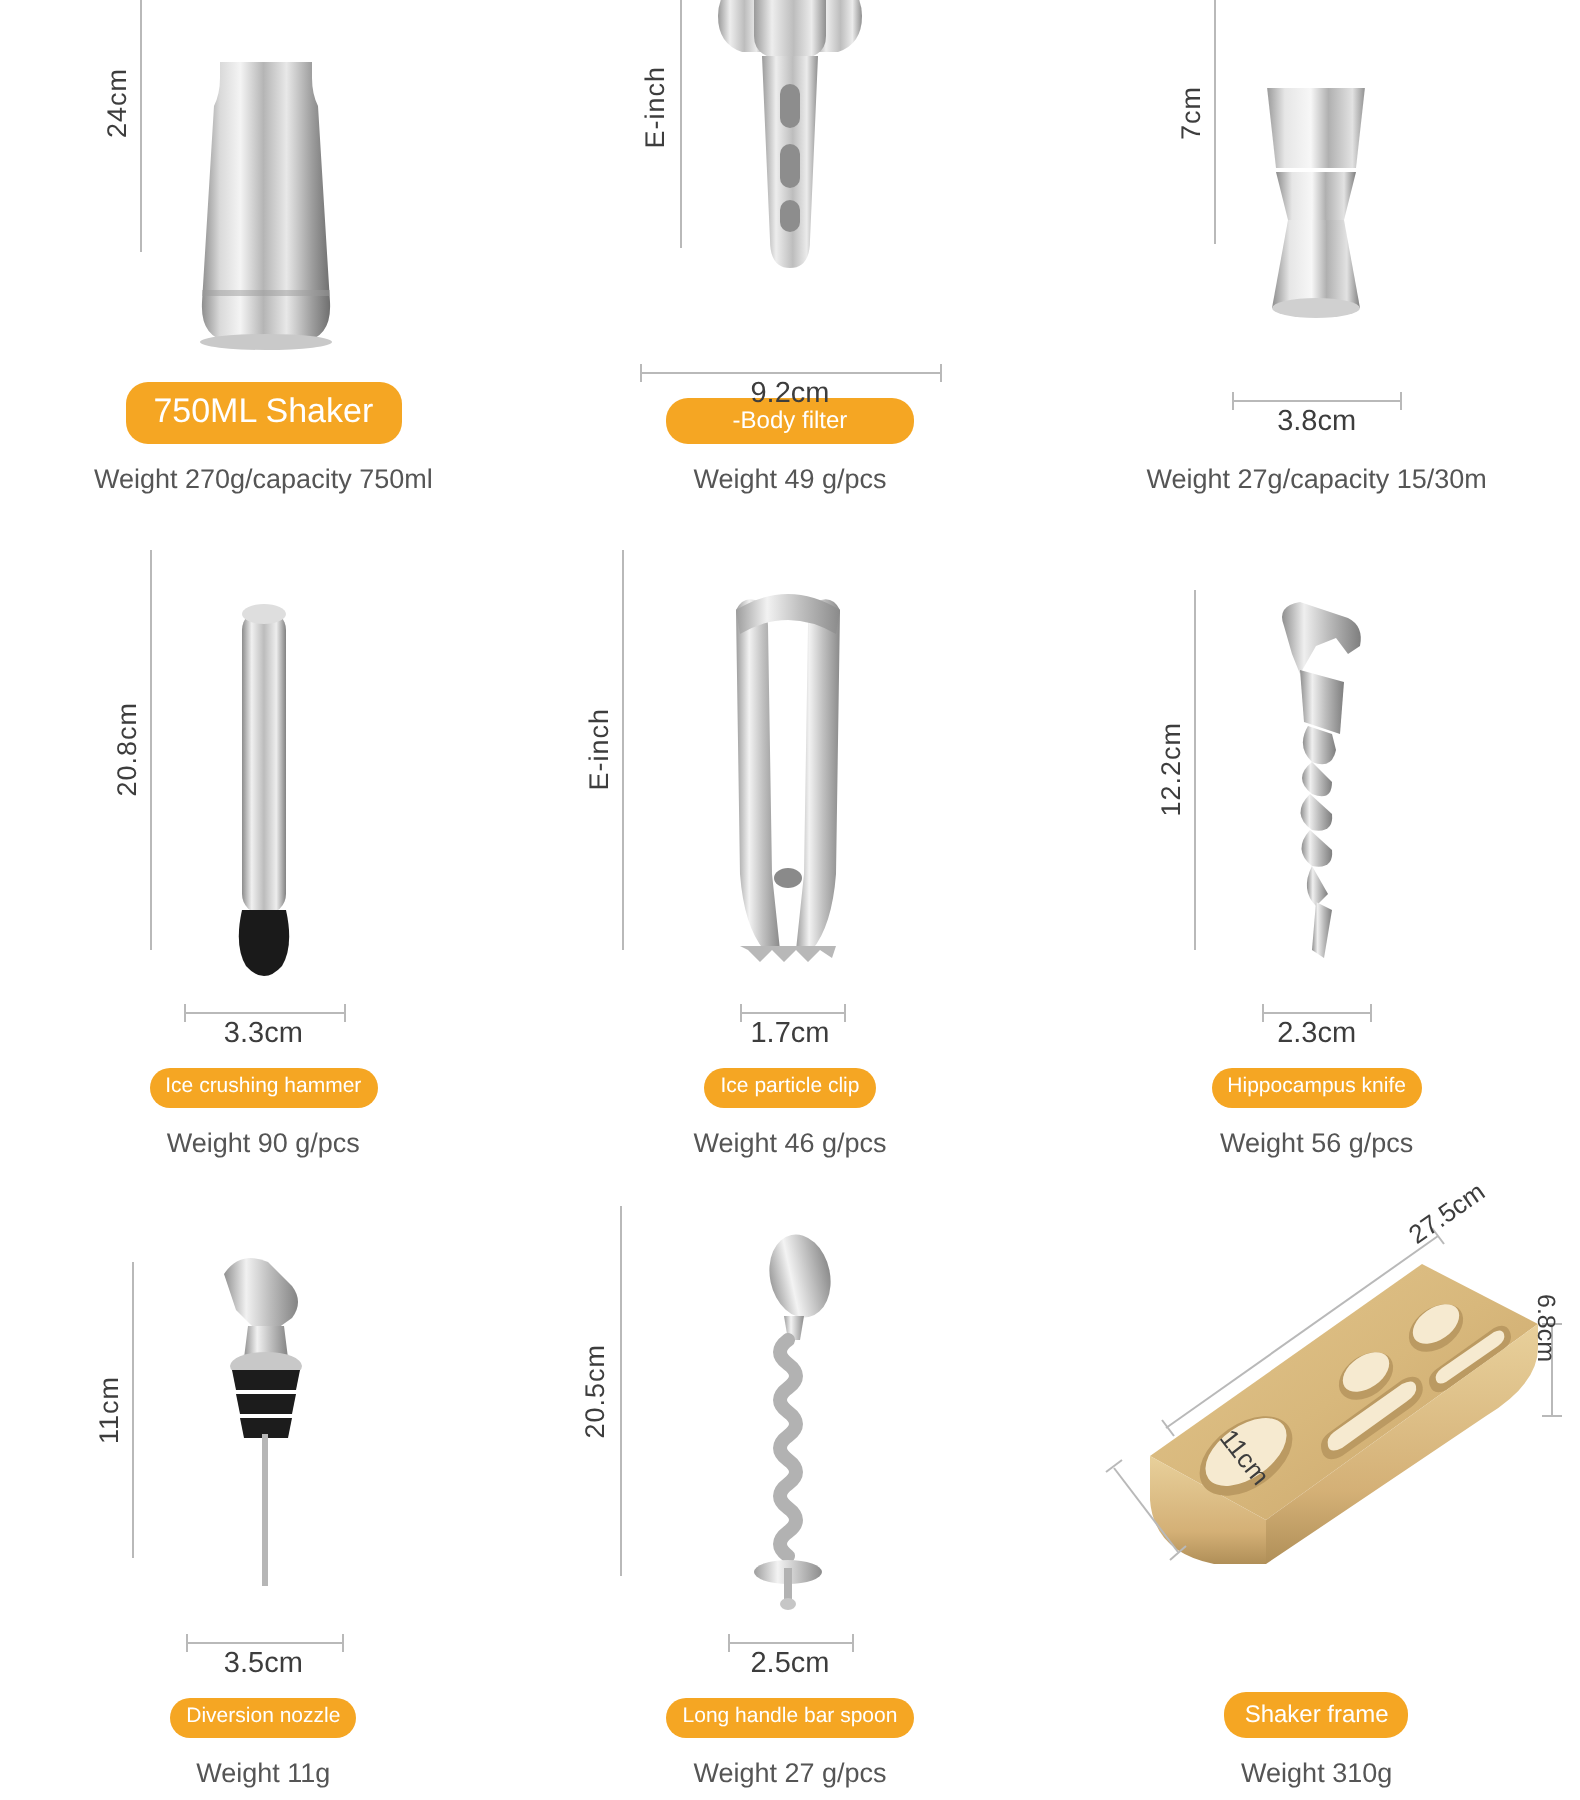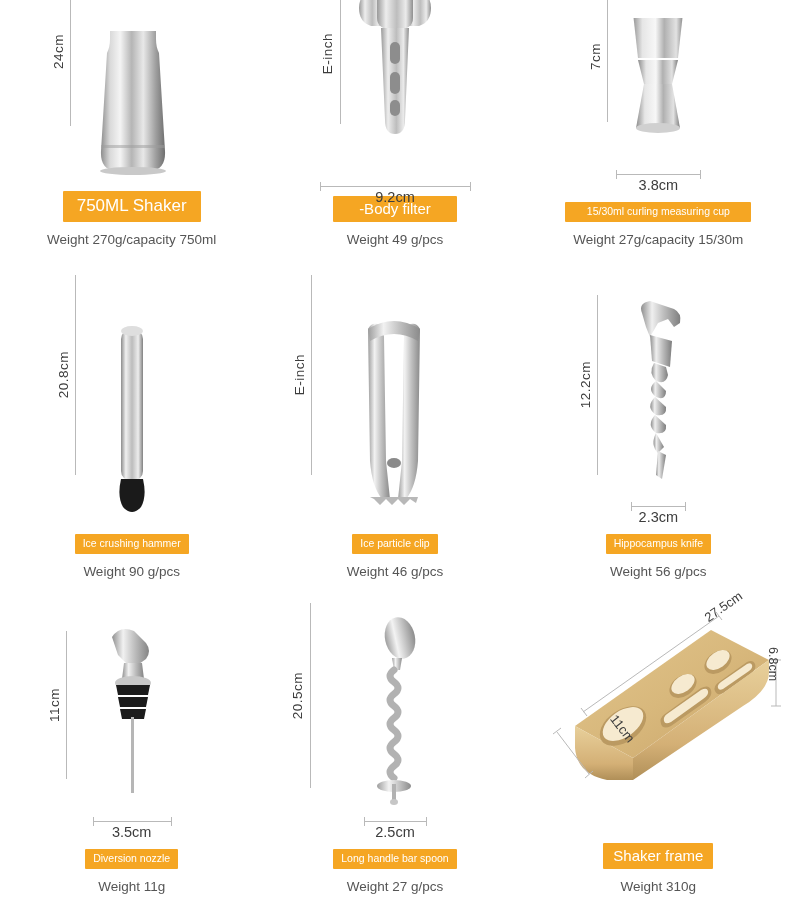--- a/index.html
+++ b/index.html
@@ -87,24 +87,24 @@
     line-height: 1.05;
   }
   .tag {
     background: #f5a623;
     color: #fff;
     text-align: center;
     line-height: 1.1;
     padding: 3px 6px;
     box-sizing: border-box;
     margin-top: 6px;
-    border-radius: 1px;
+    border-radius: 11px;
   }
   .tag.big { font-size: 17px; padding: 6px 14px; }
-  .tag.mid { font-size: 15px; padding: 5px 10px; }
+  .tag.mid { font-size: 12px; padding: 5px 10px; }
   .tag.sm  { font-size: 10.5px; padding: 4px 8px; }
   .weight {
     font-size: 13.5px;
     color: #555;
     margin-top: 10px;
     text-align: center;
   }
   svg { display: block; }
 </style>
 </head>
@@ -197,21 +197,20 @@
         <ellipse cx="60" cy="110" rx="22" ry="5" fill="#d0d0d0"></ellipse>
         <ellipse cx="60" cy="-14" rx="26" ry="5" fill="#dcdcdc"></ellipse>
       </svg>
     </div>
     <div class="hdim" style="width:150px;">
       <div class="line" style="left:33px; width:84px;"></div>
       <div class="tick" style="left:33px;"></div>
       <div class="tick" style="left:117px;"></div>
       <div class="val">3.8cm</div>
     </div>
-    <div class="tag sm" style="min-width:186px;">15/30ml curling measuring cup</div>
     <div class="weight">Weight 27g/capacity 15/30m</div>
   </div>
 
   <div class="cell">
     <div class="art">
       <div class="vdim" style="left:57px; top:22px; height:200px;">
         <span class="vlabel">20.8cm</span>
         <span class="vline" style="height:200px;"></span>
       </div>
       <svg width="110" height="215" viewBox="0 0 110 215" style="margin-bottom:2px;">
@@ -222,20 +221,26 @@
             <stop offset="50%" stop-color="#bcbcbc"></stop>
             <stop offset="78%" stop-color="#ededed"></stop>
             <stop offset="100%" stop-color="#818181"></stop>
           </linearGradient>
         </defs>
         <rect x="44" y="18" width="22" height="152" rx="10" fill="url(#steel4)"></rect>
         <ellipse cx="55" cy="20" rx="11" ry="5" fill="#dedede"></ellipse>
         <path d="M44 168 Q40 186 46 196 Q55 206 64 196 Q70 186 66 168 Z" fill="#1a1a1a"></path>
       </svg>
     </div>
+    <div class="hdim" style="width:150px;">
+      <div class="line" style="left:35px; width:80px;"></div>
+      <div class="tick" style="left:35px;"></div>
+      <div class="tick" style="left:115px;"></div>
+      <div class="val">3.3cm</div>
+    </div>
     <div class="tag sm" style="min-width:82px;">Ice crushing hammer</div>
     <div class="weight">Weight 90 g/pcs</div>
   </div>
 
   <div class="cell">
     <div class="art">
       <div class="vdim" style="left:30px; top:22px; height:200px;">
         <span class="vlabel" style="line-height:1.0;">E-inch</span>
         <span class="vline" style="height:200px;"></span>
       </div>
@@ -247,20 +252,26 @@
             <stop offset="60%" stop-color="#c2c2c2"></stop>
             <stop offset="100%" stop-color="#8a8a8a"></stop>
           </linearGradient>
         </defs>
         <path d="M50 14 Q42 10 38 18 L40 150 Q42 176 52 188 L60 188 L56 150 L54 26 Q54 18 50 14 Z" fill="url(#steel5)"></path>
         <path d="M78 14 Q86 10 90 18 L88 150 Q86 176 76 188 L68 188 L72 150 L74 26 Q74 18 78 14 Z" fill="url(#steel5)"></path>
         <path d="M38 18 Q64 2 90 18 L88 30 Q64 16 40 30 Z" fill="url(#steel5)"></path>
         <ellipse cx="64" cy="152" rx="7" ry="5" fill="#8a8a8a"></ellipse>
         <path d="M40 186 L88 186 L86 192 L80 188 L74 194 L68 188 L62 194 L56 188 L50 194 L44 188 Z" fill="#b8b8b8"></path>
       </svg>
+    </div>
+    <div class="hdim" style="width:150px;">
+      <div class="line" style="left:50px; width:52px;"></div>
+      <div class="tick" style="left:50px;"></div>
+      <div class="tick" style="left:102px;"></div>
+      <div class="val">1.7cm</div>
     </div>
     <div class="tag sm" style="min-width:80px;">Ice particle clip</div>
     <div class="weight">Weight 46 g/pcs</div>
   </div>
 
   <div class="cell">
     <div class="art">
       <div class="vdim" style="left:52px; top:42px; height:180px;">
         <span class="vlabel">12.2cm</span>
         <span class="vline" style="height:180px;"></span>

